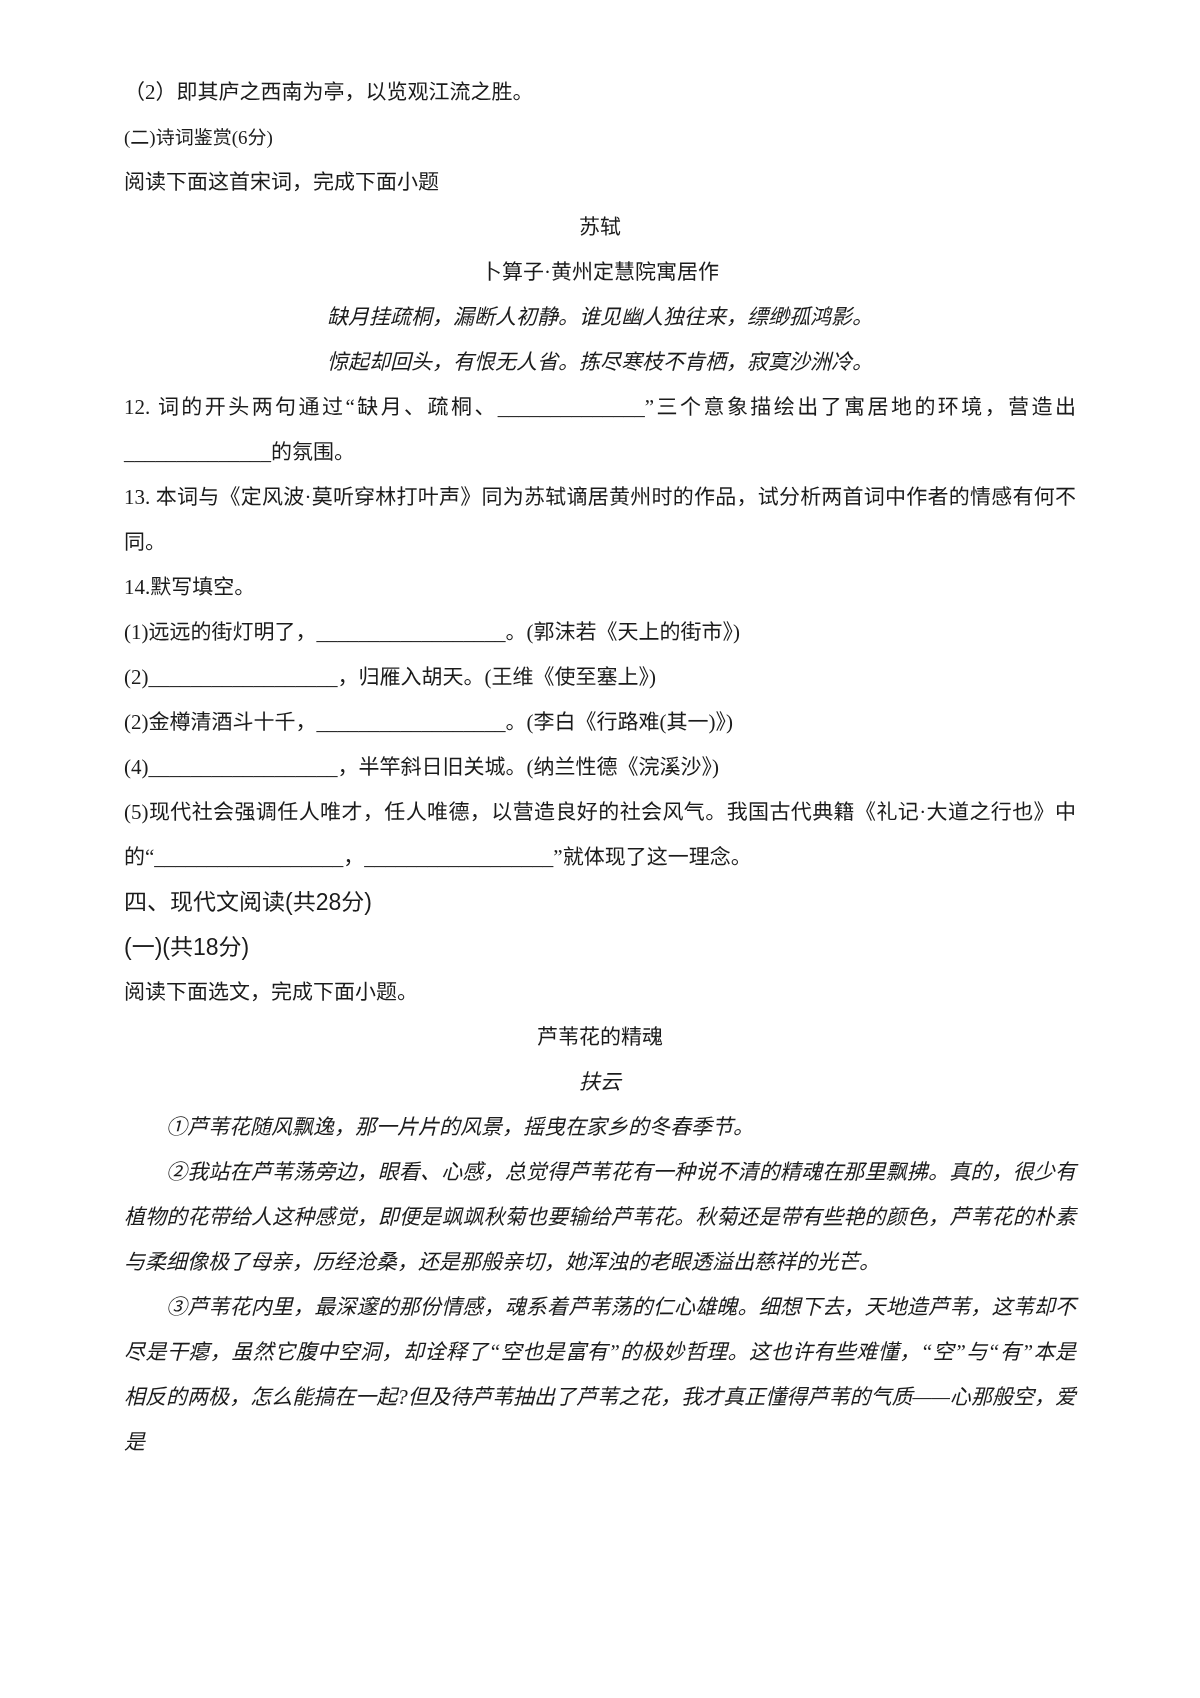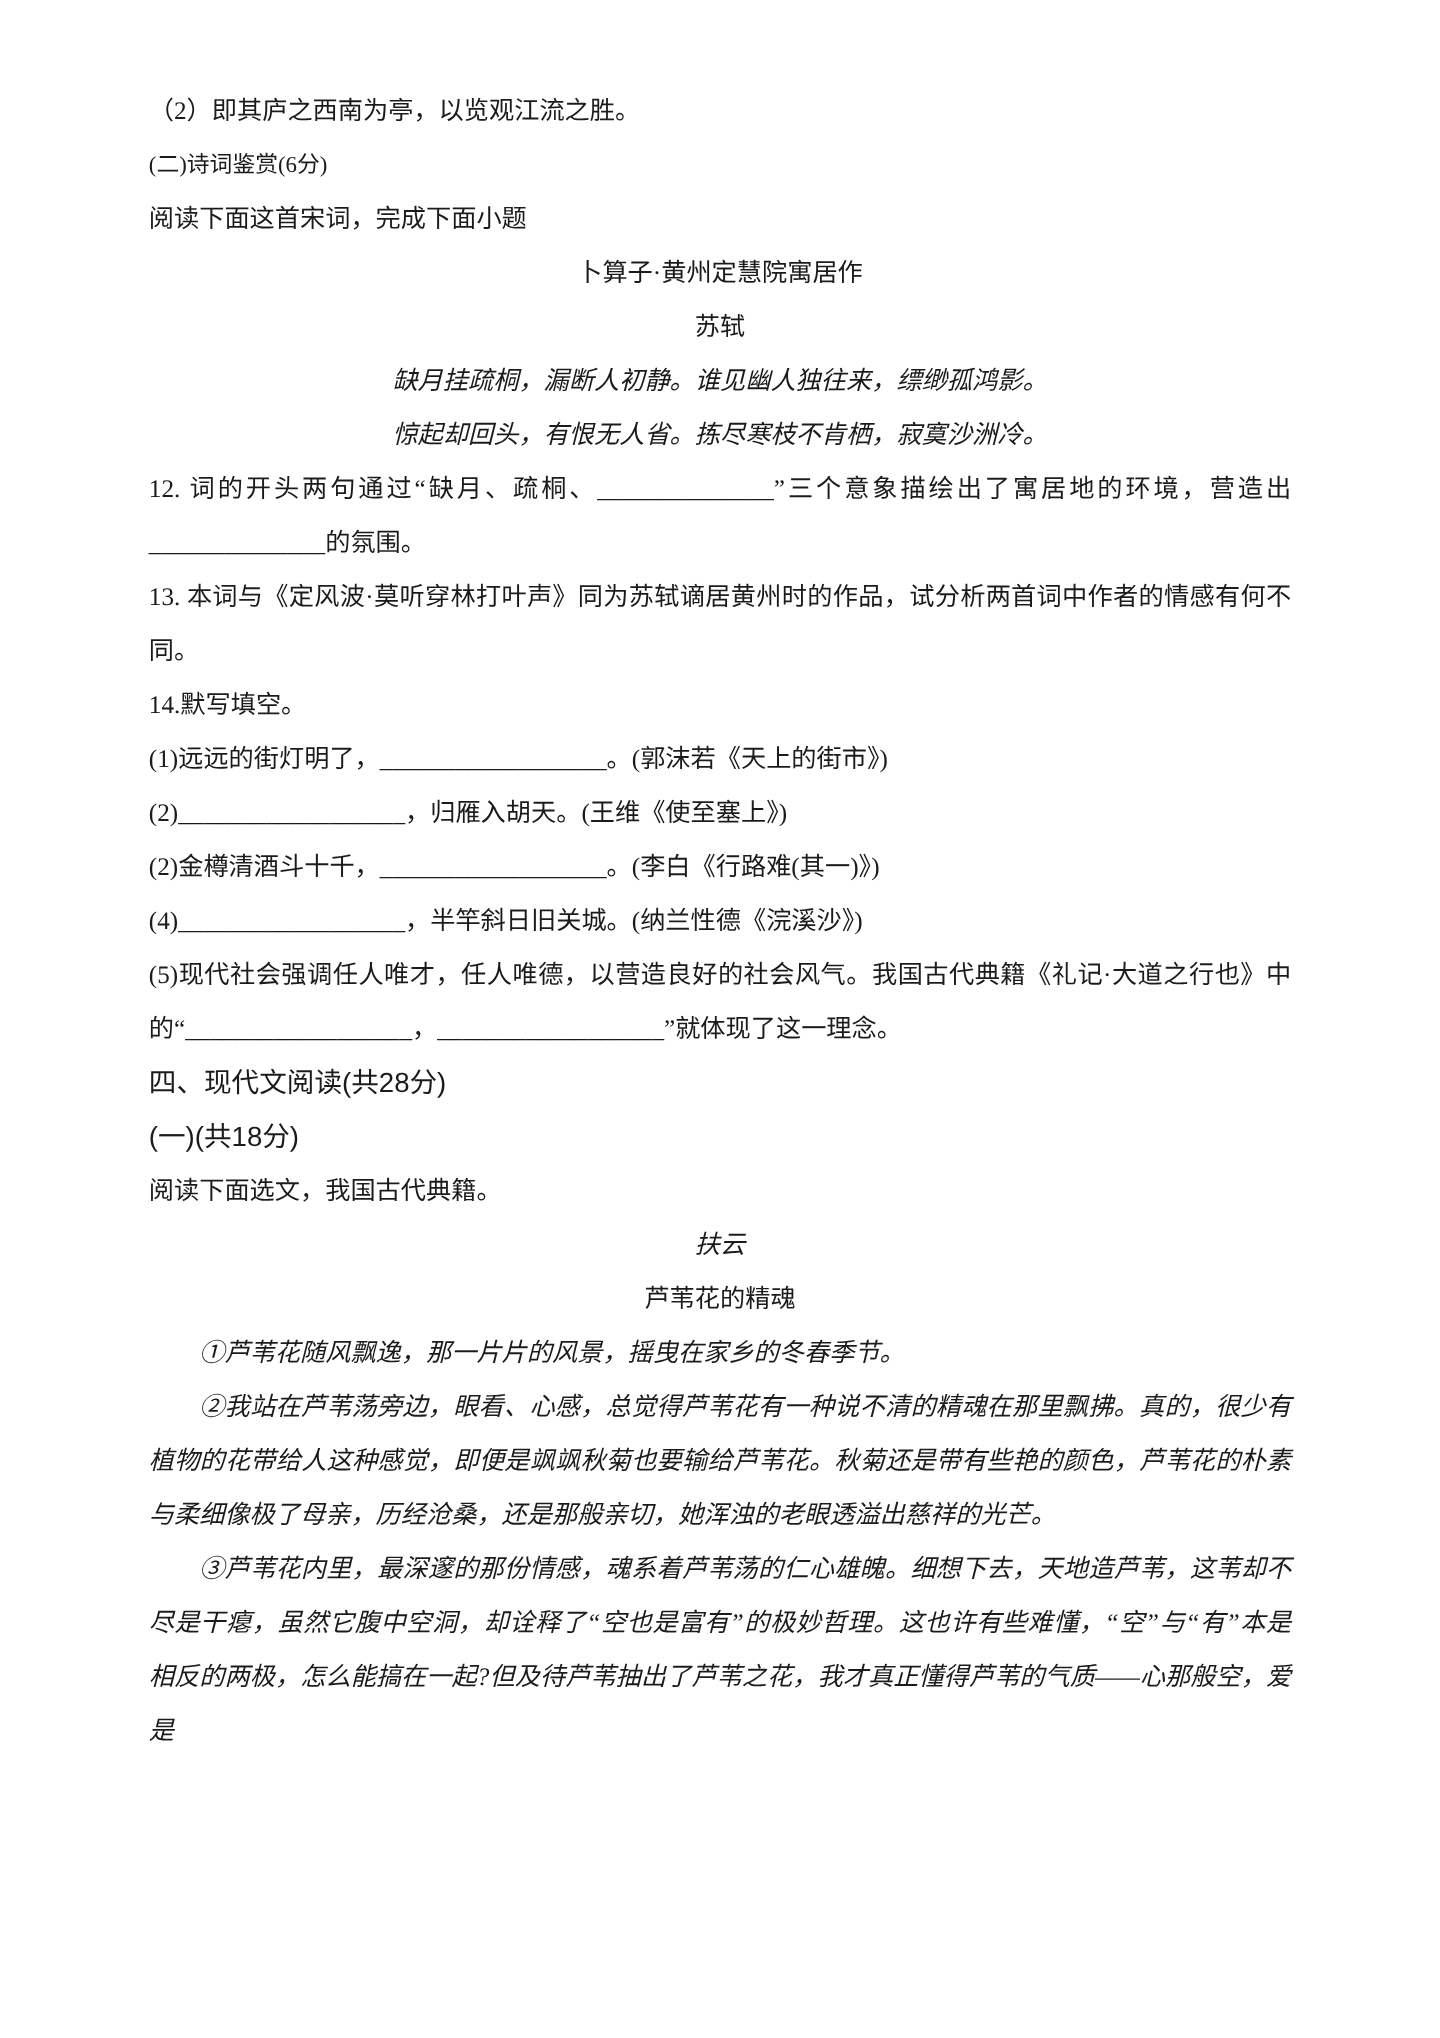--- a/index.html
+++ b/index.html
@@ -57,23 +57,23 @@
 <body>
 
 <div class="page">
 
   <p class="text">（2）即其庐之西南为亭，以览观江流之胜。</p>
 
   <h2 class="section-heading">(二)诗词鉴赏(6分)</h2>
 
   <p class="text">阅读下面这首宋词，完成下面小题</p>
 
+  <p class="center poem-author">苏轼</p>
+
   <p class="center poem-title">卜算子·黄州定慧院寓居作</p>
-
-  <p class="center poem-author">苏轼</p>
 
   <p class="center kai">缺月挂疏桐，漏断人初静。谁见幽人独往来，缥缈孤鸿影。</p>
 
   <p class="center kai">惊起却回头，有恨无人省。拣尽寒枝不肯栖，寂寞沙洲冷。</p>
 
   <p class="text">12. 词的开头两句通过“缺月、疏桐、______________”三个意象描绘出了寓居地的环境，营造出______________的氛围。</p>
 
   <p class="text">13. 本词与《定风波·莫听穿林打叶声》同为苏轼谪居黄州时的作品，试分析两首词中作者的情感有何不同。</p>
 
   <p class="text">14.默写填空。</p>
@@ -85,25 +85,25 @@
   <p class="text">(2)金樽清酒斗十千，__________________。(李白《行路难(其一)》)</p>
 
   <p class="text">(4)__________________，半竿斜日旧关城。(纳兰性德《浣溪沙》)</p>
 
   <p class="text">(5)现代社会强调任人唯才，任人唯德，以营造良好的社会风气。我国古代典籍《礼记·大道之行也》中的“__________________，__________________”就体现了这一理念。</p>
 
   <h2 class="major-heading">四、现代文阅读(共28分)</h2>
 
   <h3 class="major-heading">(一)(共18分)</h3>
 
-  <p class="text">阅读下面选文，我国古代典籍。</p>
+  <p class="text">阅读下面选文，完成下面小题。</p>
+
+  <p class="center essay-title">芦苇花的精魂</p>
 
   <p class="center kai">扶云</p>
-
-  <p class="center essay-title">芦苇花的精魂</p>
 
   <p class="essay-para kai">①芦苇花随风飘逸，那一片片的风景，摇曳在家乡的冬春季节。</p>
 
   <p class="essay-para kai">②我站在芦苇荡旁边，眼看、心感，总觉得芦苇花有一种说不清的精魂在那里飘拂。真的，很少有植物的花带给人这种感觉，即便是飒飒秋菊也要输给芦苇花。秋菊还是带有些艳的颜色，芦苇花的朴素与柔细像极了母亲，历经沧桑，还是那般亲切，她浑浊的老眼透溢出慈祥的光芒。</p>
 
   <p class="essay-para kai">③芦苇花内里，最深邃的那份情感，魂系着芦苇荡的仁心雄魄。细想下去，天地造芦苇，这苇却不尽是干瘪，虽然它腹中空洞，却诠释了“空也是富有”的极妙哲理。这也许有些难懂，“空”与“有”本是相反的两极，怎么能搞在一起?但及待芦苇抽出了芦苇之花，我才真正懂得芦苇的气质——心那般空，爱是</p>
 
 </div>
 
 </body></html>

